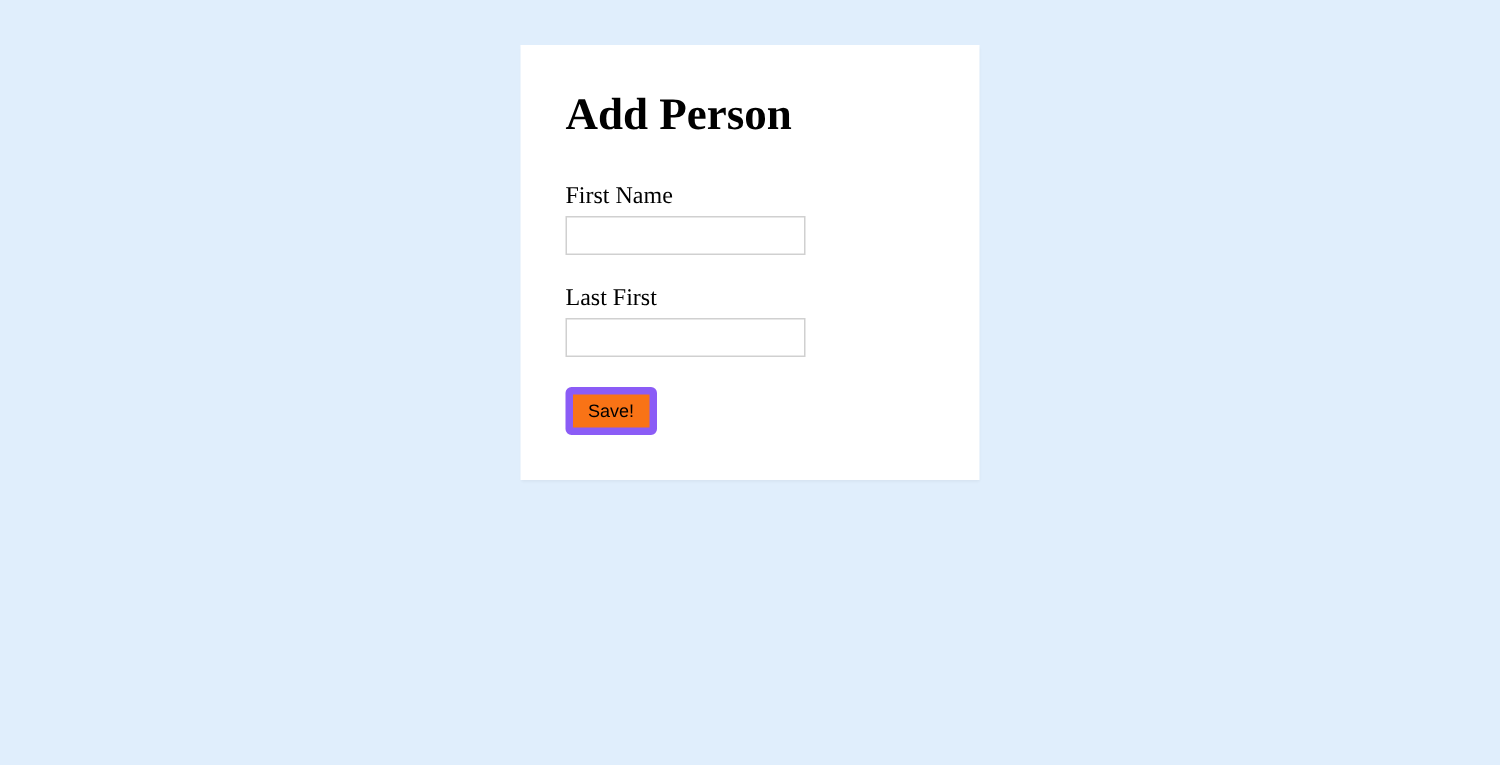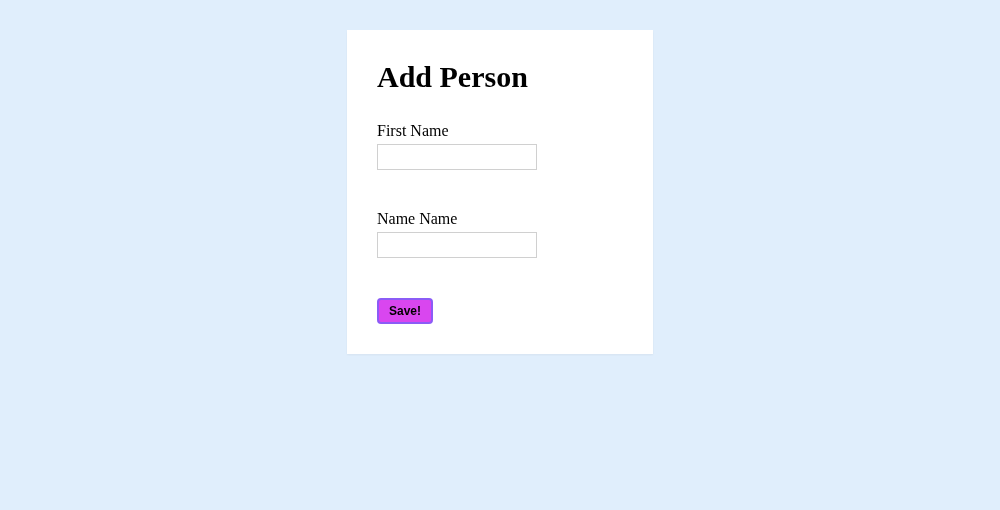--- a/index.html
+++ b/index.html
@@ -23,60 +23,59 @@
       padding: 30px 30px 30px 30px;
       box-shadow: 0 1px 2px rgba(0,0,0,0.05);
     }
     .form-title {
       font-size: 30px;
       font-weight: bold;
       color: #000000;
       margin-bottom: 28px;
     }
     .field-group {
-      margin-bottom: 40px;
+      margin-bottom: 20px;
     }
     .field-label {
       font-size: 16px;
       color: #000000;
       display: block;
       margin-bottom: 4px;
       font-weight: normal;
     }
     .field-input {
       width: 160px;
       height: 26px;
       border: 1px solid #d0d0d0;
       background-color: #ffffff;
       padding: 2px 4px;
       font-size: 14px;
     }
     .save-button {
       font-family: Arial, Helvetica, sans-serif;
       font-size: 12px;
       padding: 4px 10px;
-      background-color: #d946ef;
-      border: 2px solid #8b5cf6;
+      background-color: #f97316;
+      border: 5px solid #8b5cf6;
       border-radius: 4px;
       cursor: pointer;
       color: #000000;
-      font-weight: bold;
     }
   </style>
 </head>
 <body>
 
 <div class="form-card">
   <h1 class="form-title">Add Person</h1>
 
   <div class="field-group">
     <label class="field-label">First Name</label>
     <input type="text" class="field-input" value="" style="">
   </div>
 
 
   <div class="field-group">
-    <label class="field-label">Name Name</label>
+    <label class="field-label">Last First</label>
     <input type="text" class="field-input" value="" style="">
   </div>
 
   <button class="save-button">Save!</button>
 </div>
 
 </body></html>

